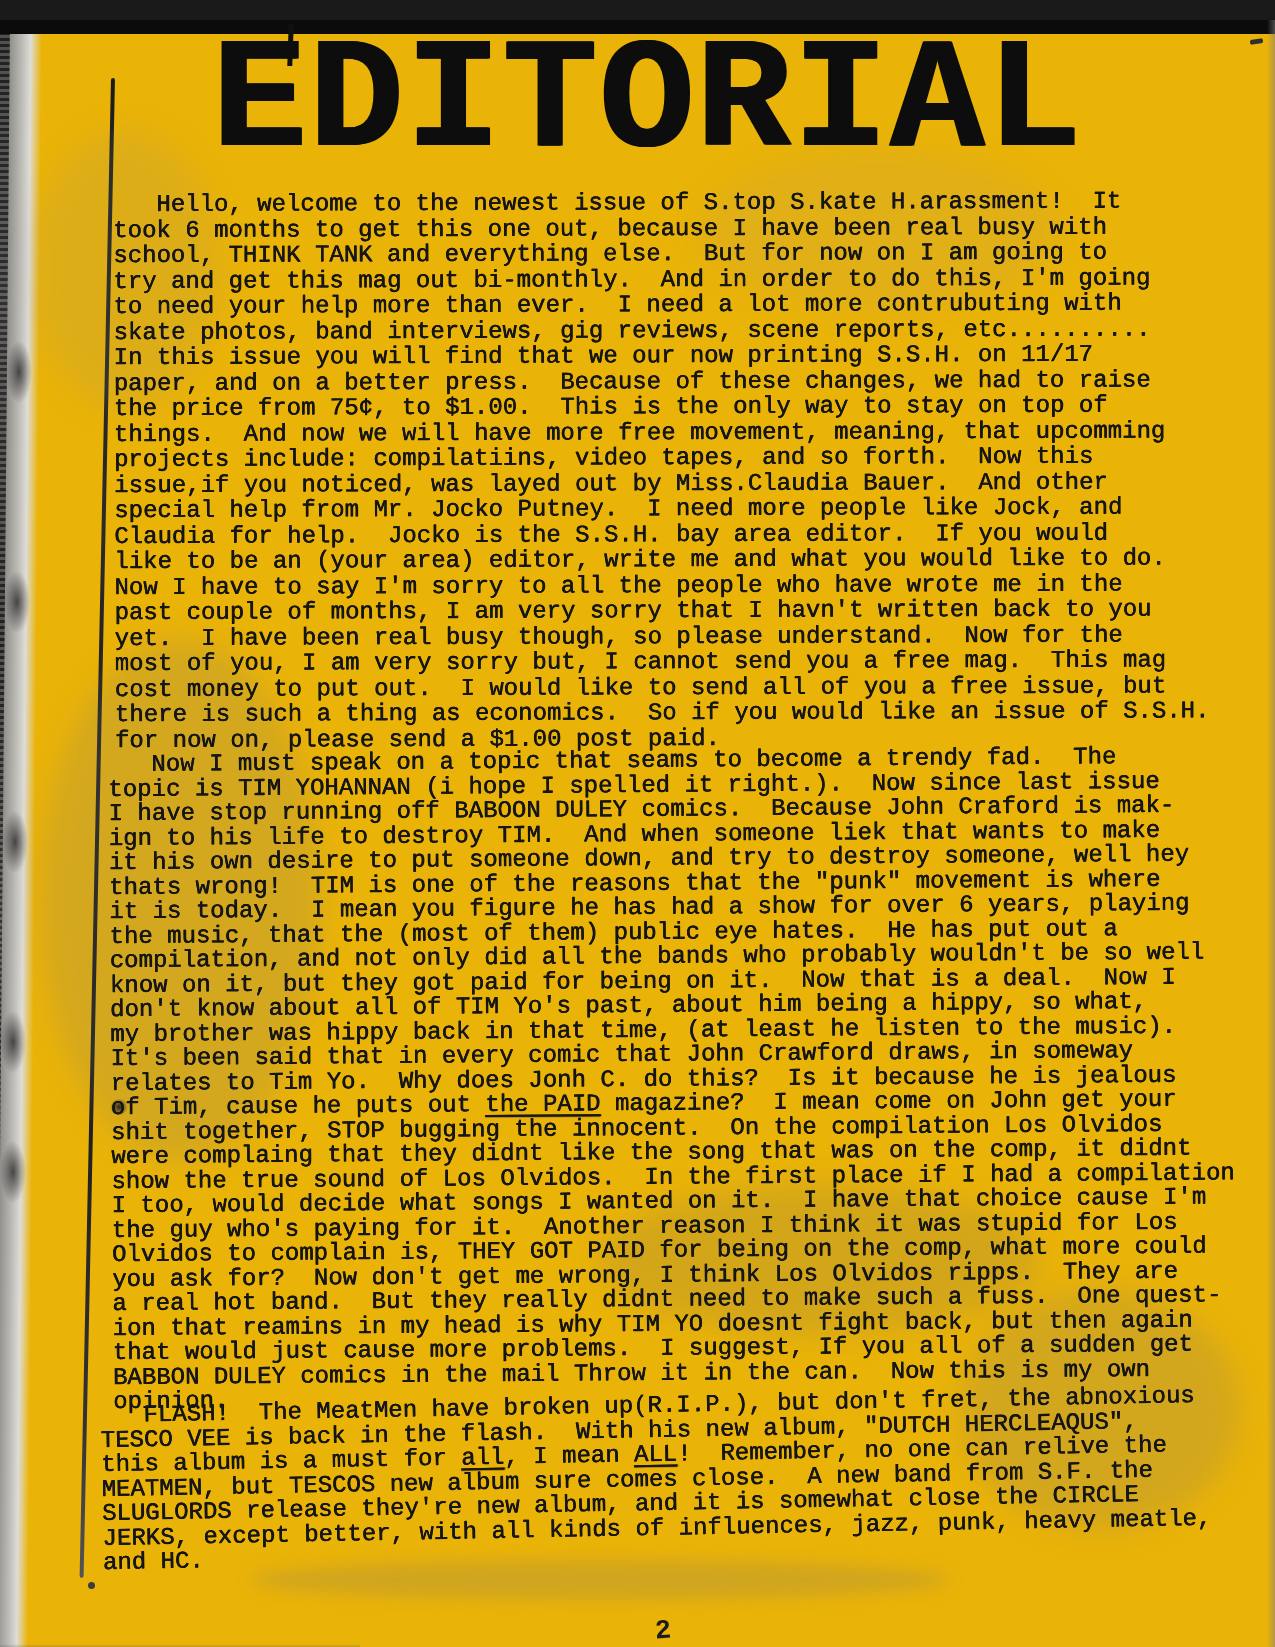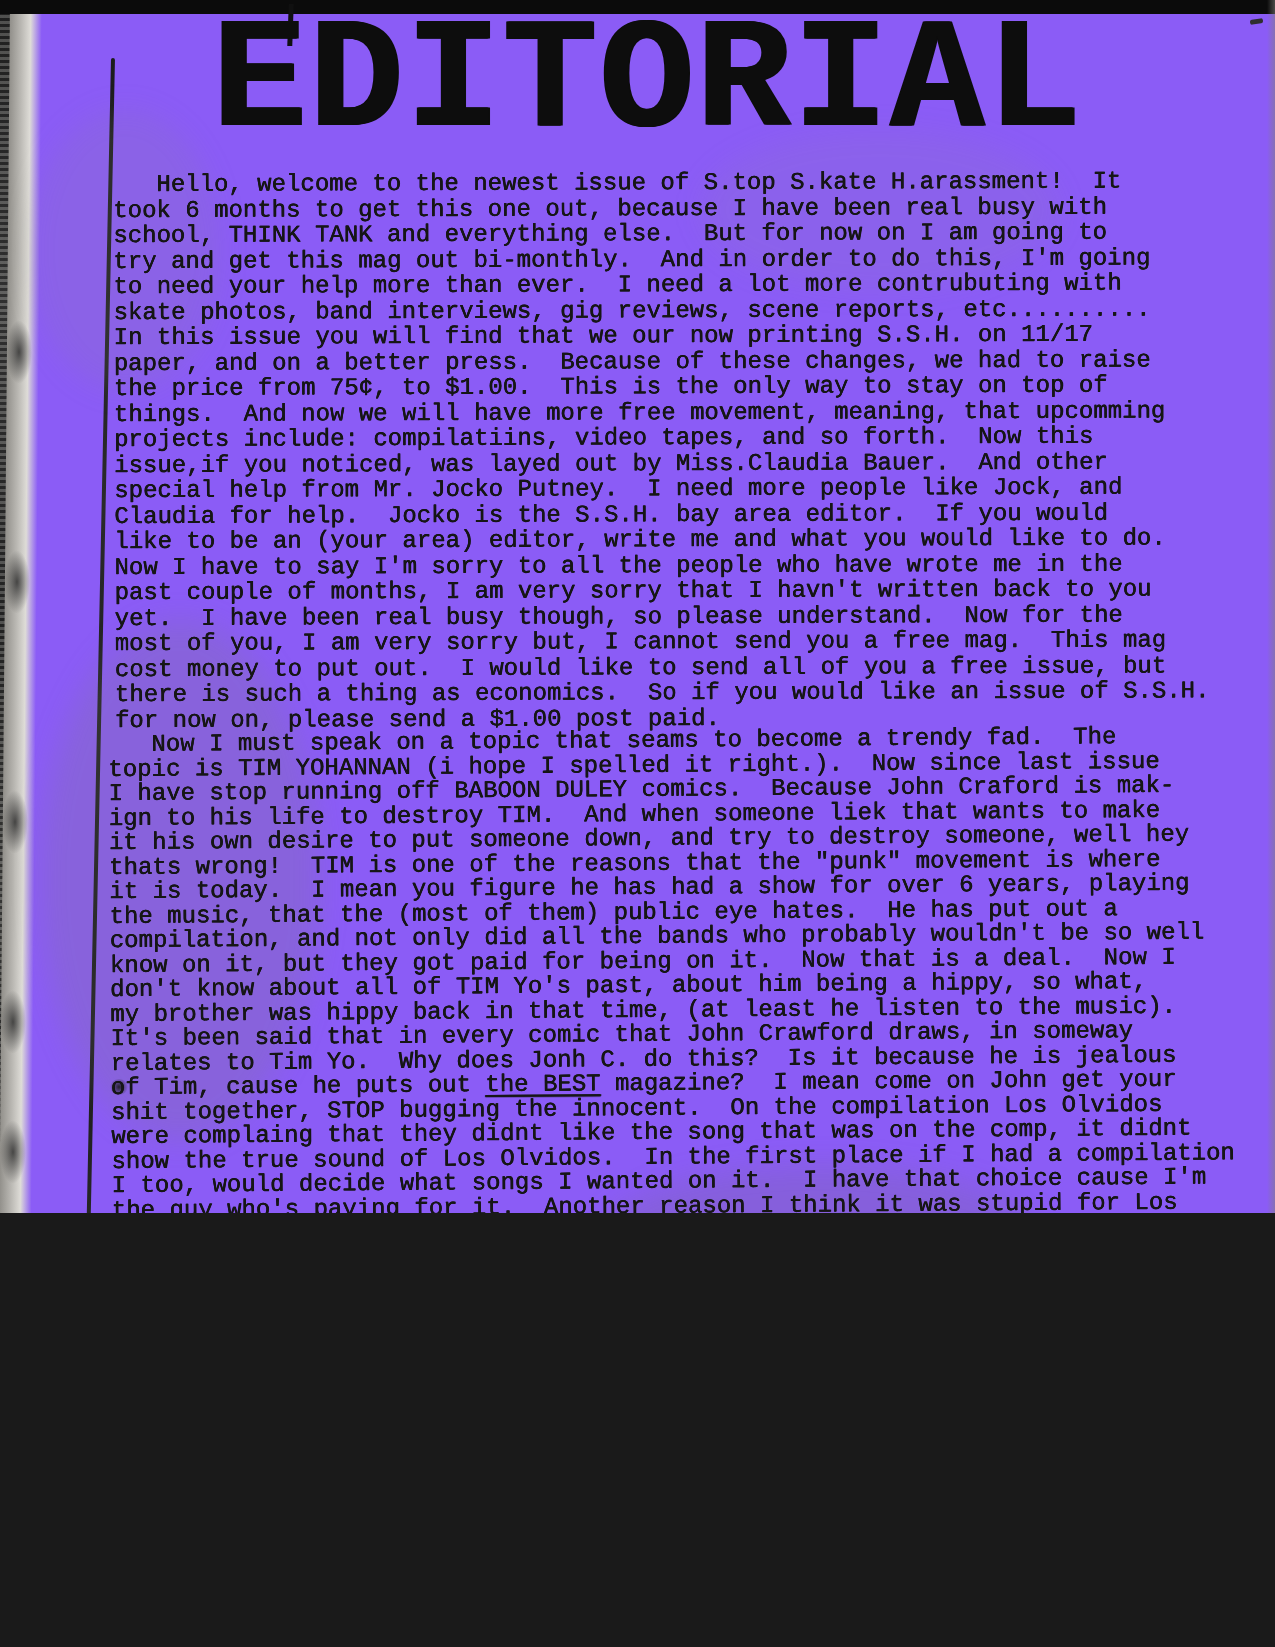--- a/index.html
+++ b/index.html
@@ -1,21 +1,22 @@
 <!DOCTYPE html>
 <html><head>
 <meta charset="utf-8">
 <style>
   html,body{margin:0;padding:0;background:#1a1a1a;}
   .page{
     position:relative;
-    width:1275px;height:1213px;
-    background:#8b5cf6;
+    width:1275px;height:1627px;
+    background:#eab308;
     overflow:hidden;
     font-family:"Liberation Mono", monospace;
+    margin-top:20px;
   }
   
   .top-scan-bar{position:absolute;left:0;top:0;width:1275px;height:14px;background:#0b0b0b;}
   .right-edge-shadow{position:absolute;right:0;top:0;width:8px;height:1647px;
     background:linear-gradient(90deg, rgba(120,120,120,0), rgba(130,128,124,.55));}
   .spine-dark{position:absolute;left:0;top:0;width:15px;height:1647px;
     background:linear-gradient(180deg,#2a2a2a 0%,#424242 18%,#2e2e2e 38%,#4a4a48 55%,#303030 72%,#6a6a66 90%,#8a8a86 100%);}
   .spine-noise{position:absolute;left:0;top:0;width:15px;height:1647px;opacity:.5;
     background:repeating-linear-gradient(180deg,rgba(0,0,0,.55) 0 3px,rgba(190,190,185,.5) 3px 6px);}
   .spine-curl{position:absolute;left:10px;top:0;width:32px;height:1647px;
@@ -129,21 +130,21 @@
 it his own desire to put someone down, and try to destroy someone, well hey
 thats wrong!  TIM is one of the reasons that the "punk" movement is where
 it is today.  I mean you figure he has had a show for over 6 years, playing
 the music, that the (most of them) public eye hates.  He has put out a
 compilation, and not only did all the bands who probably wouldn't be so well
 know on it, but they got paid for being on it.  Now that is a deal.  Now I
 don't know about all of TIM Yo's past, about him being a hippy, so what,
 my brother was hippy back in that time, (at least he listen to the music).
 It's been said that in every comic that John Crawford draws, in someway
 relates to Tim Yo.  Why does Jonh C. do this?  Is it because he is jealous
-of Tim, cause he puts out <u>the BEST</u> magazine?  I mean come on John get your
+of Tim, cause he puts out <u>the PAID</u> magazine?  I mean come on John get your
 shit together, STOP bugging the innocent.  On the compilation Los Olvidos
 were complaing that they didnt like the song that was on the comp, it didnt
 show the true sound of Los Olvidos.  In the first place if I had a compilation
 I too, would decide what songs I wanted on it.  I have that choice cause I'm
 the guy who's paying for it.  Another reason I think it was stupid for Los
 Olvidos to complain is, THEY GOT PAID for being on the comp, what more could
 you ask for?  Now don't get me wrong, I think Los Olvidos ripps.  They are
 a real hot band.  But they really didnt need to make such a fuss.  One quest-
 ion that reamins in my head is why TIM YO doesnt fight back, but then again
 that would just cause more problems.  I suggest, If you all of a sudden get

